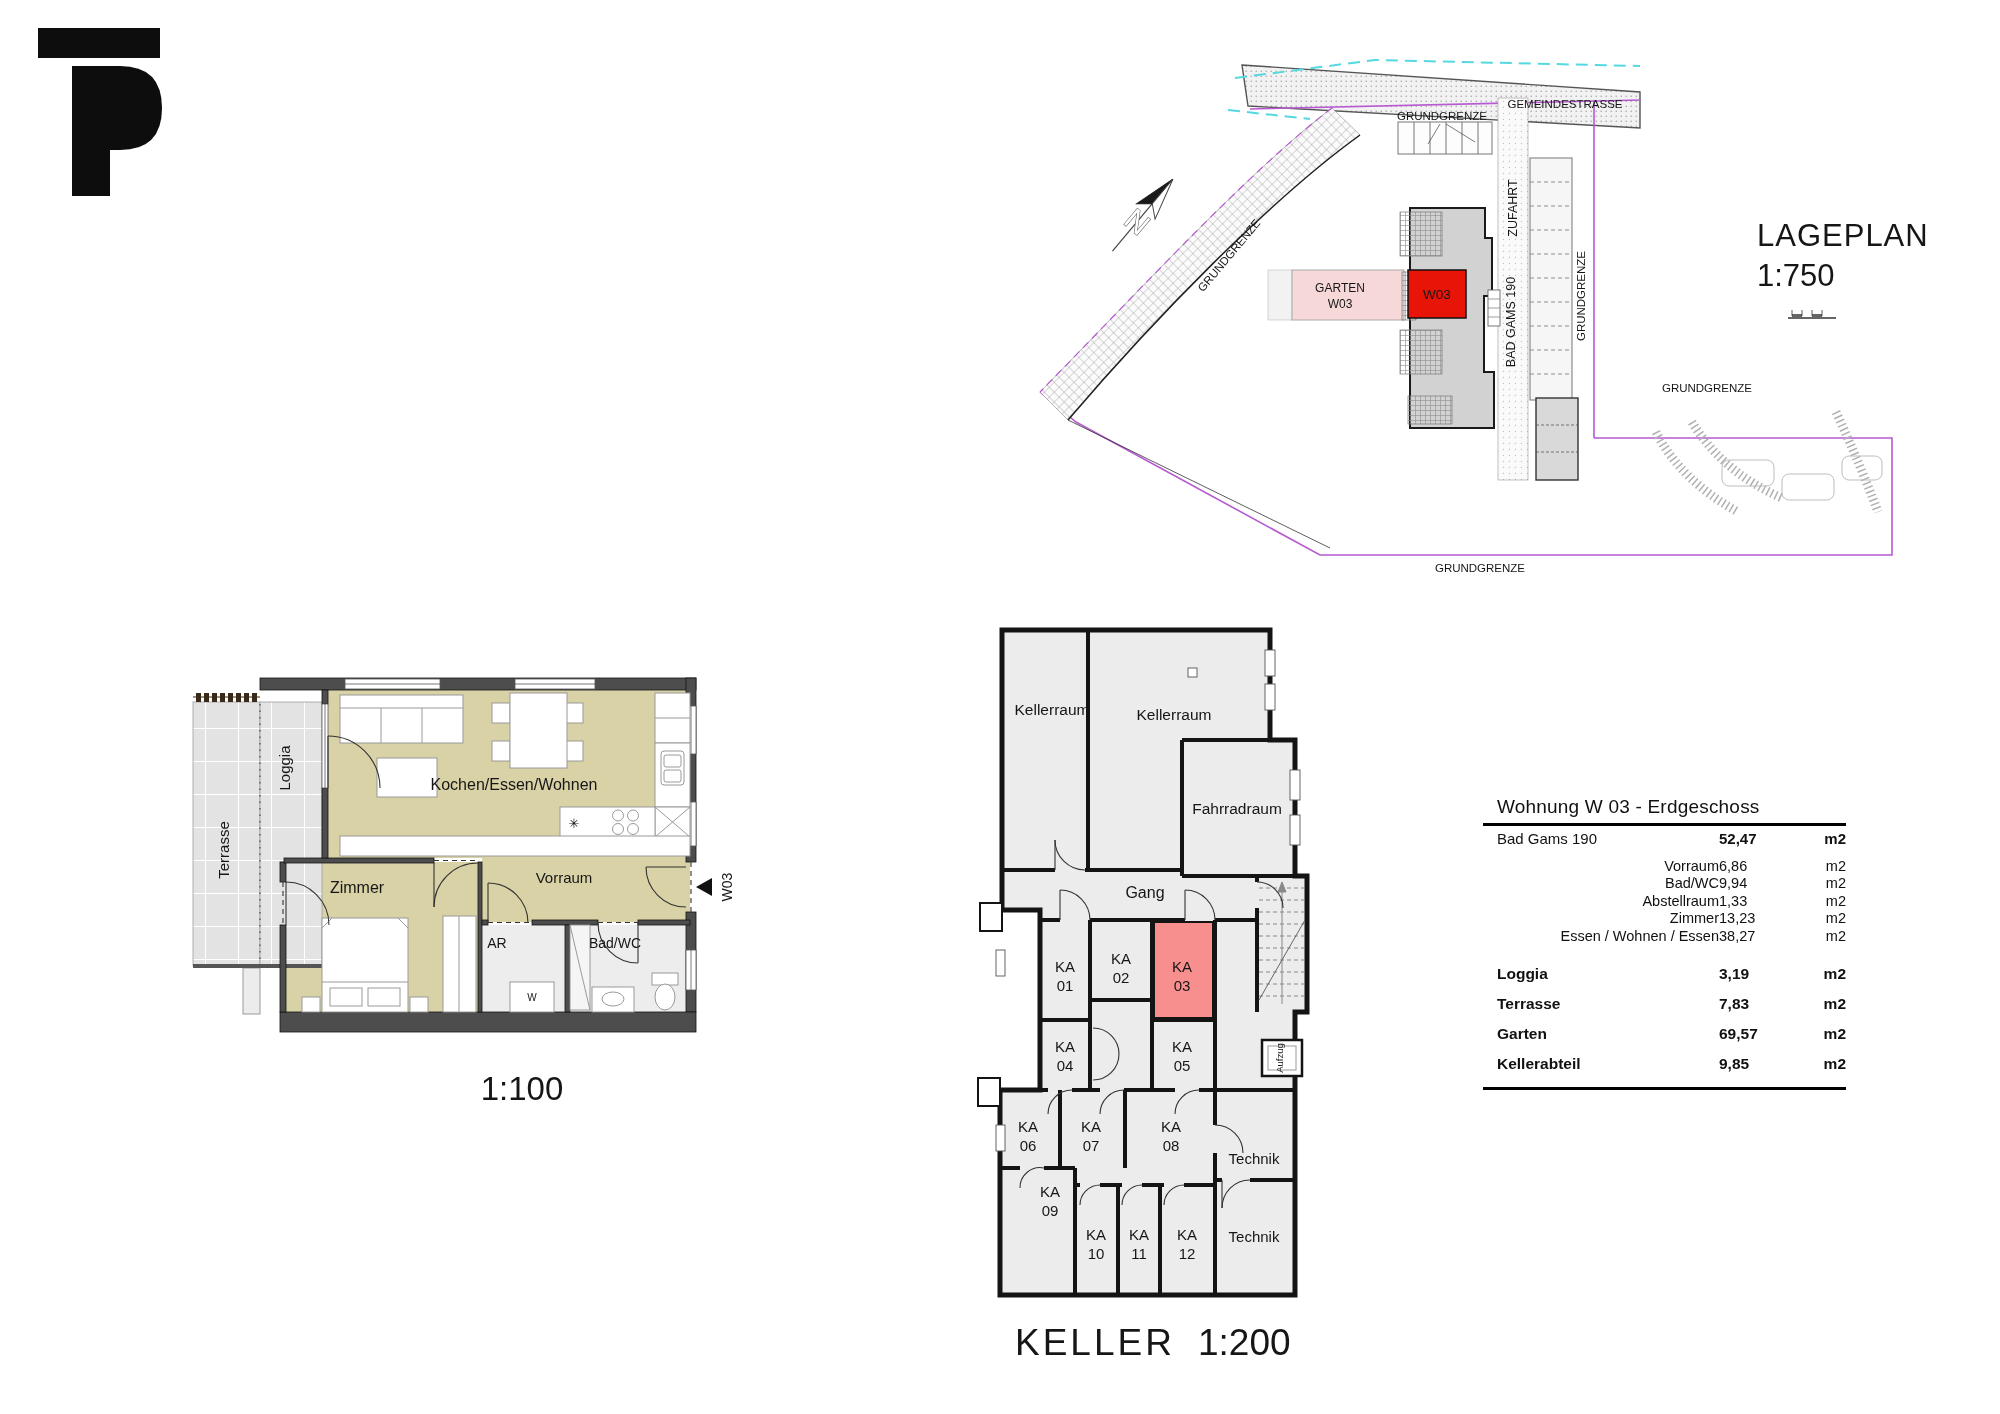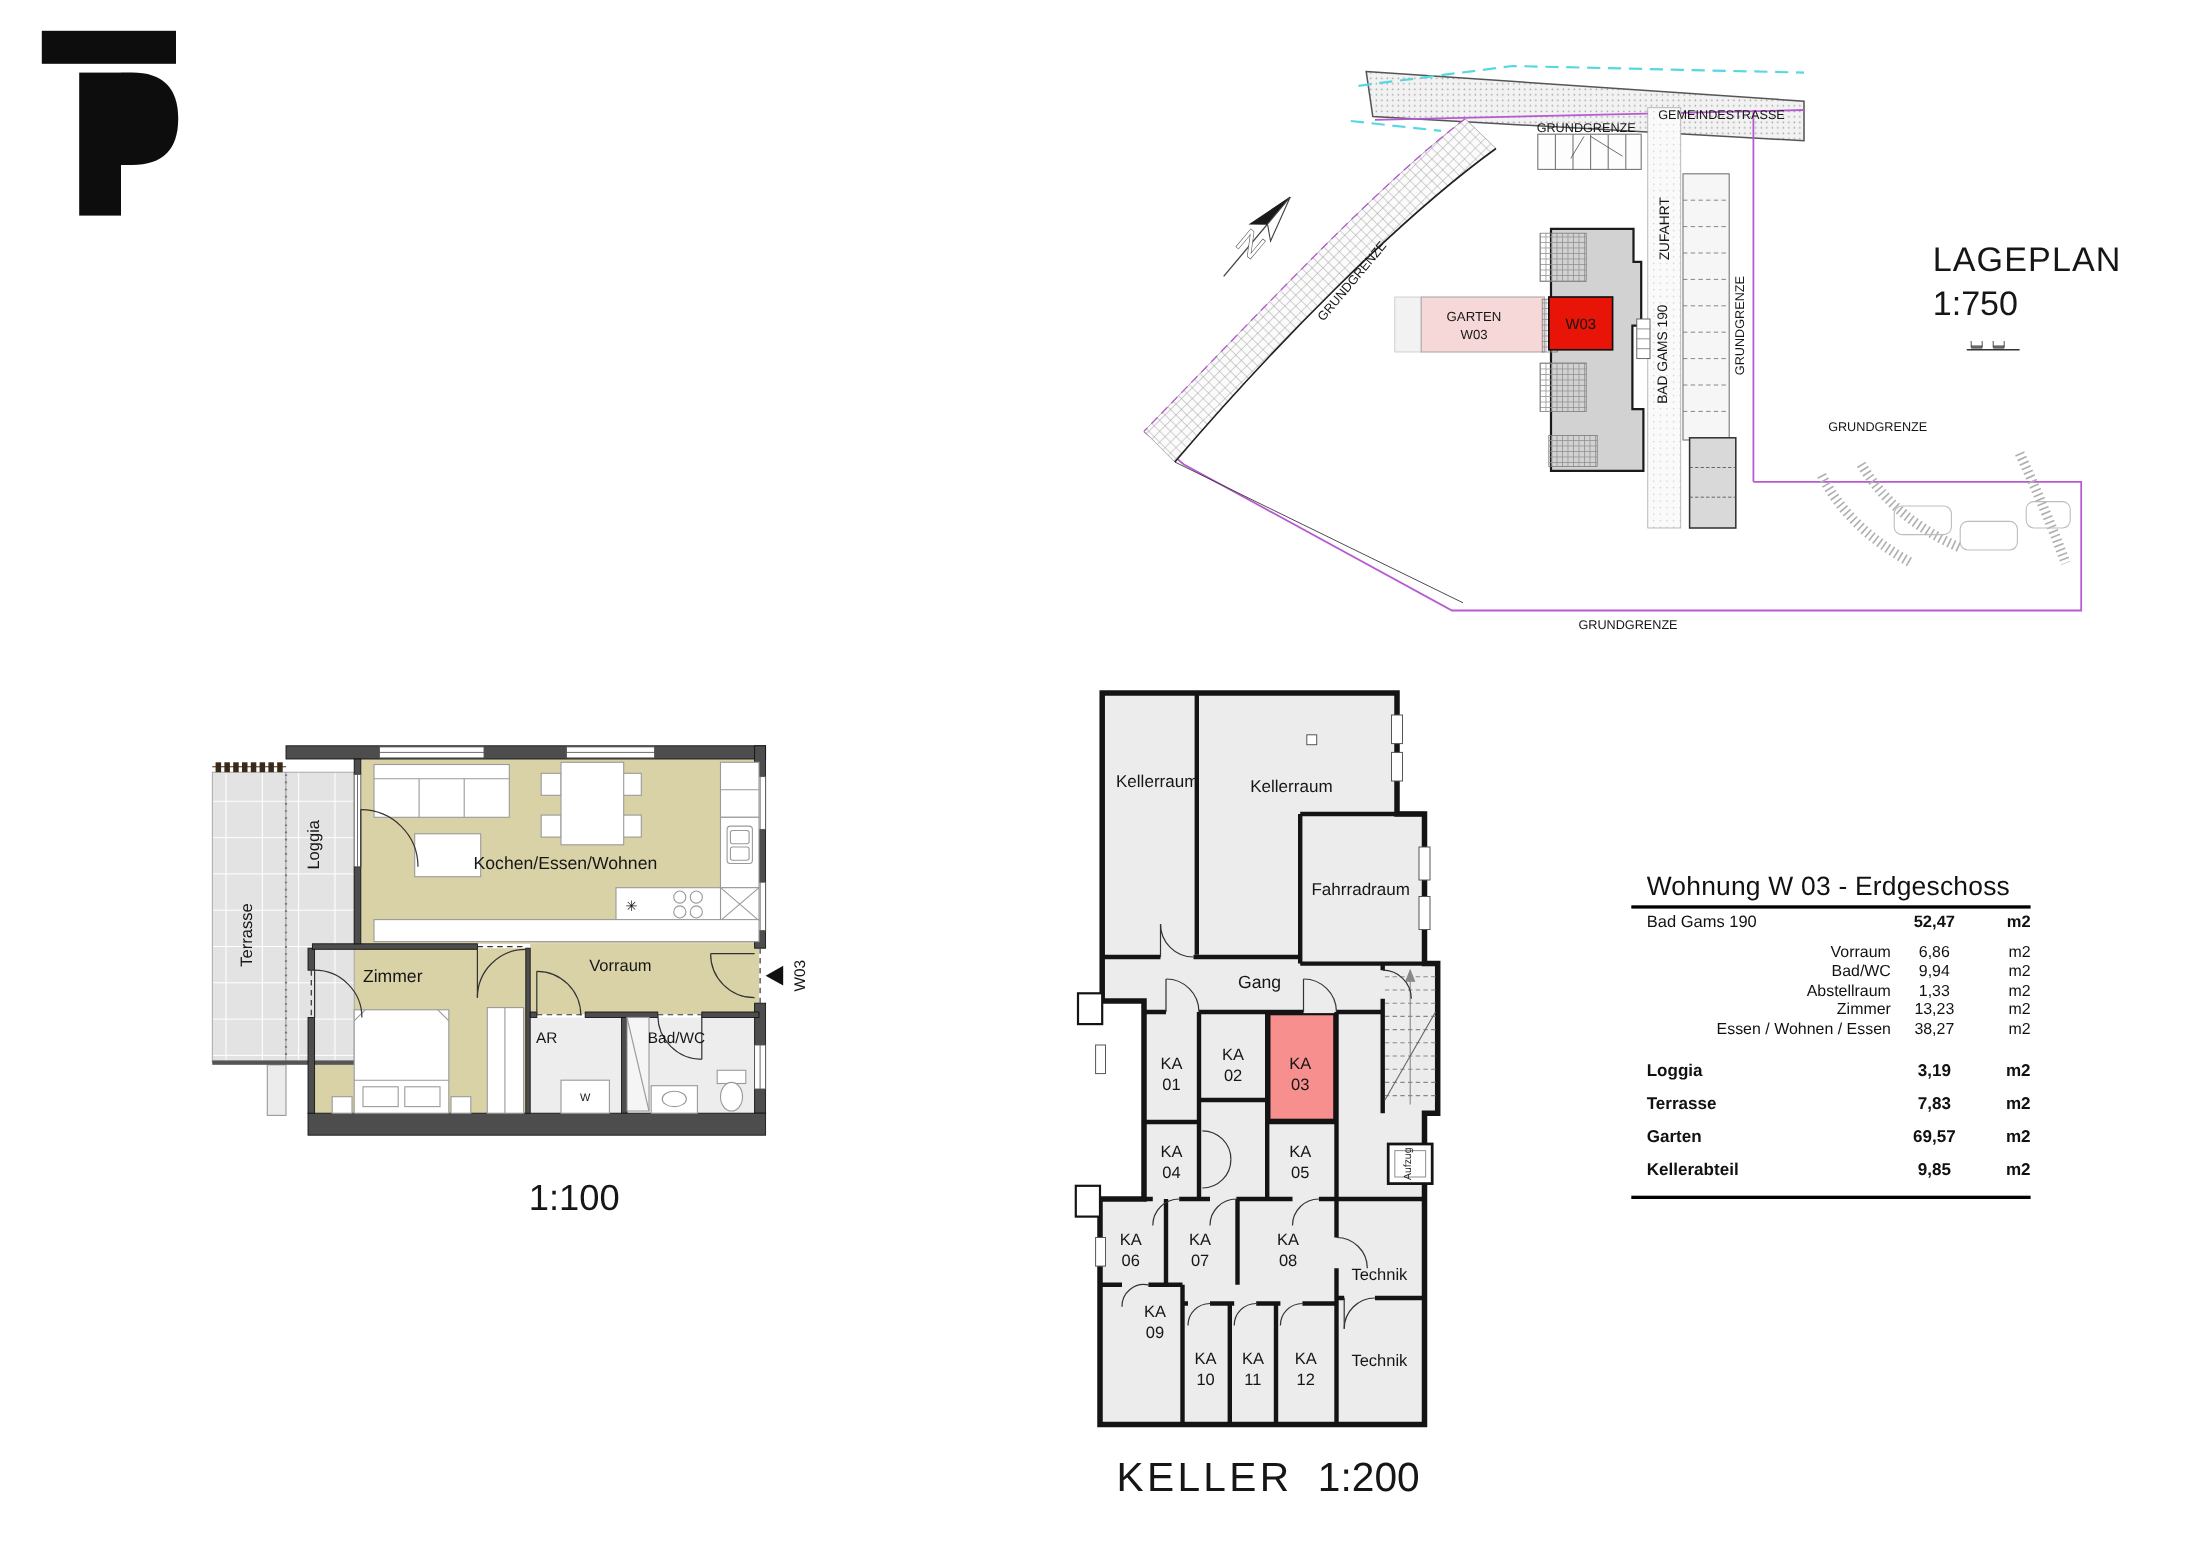--- a/index.html
+++ b/index.html
@@ -3,26 +3,26 @@
 <meta charset="utf-8">
 <style>
   html,body{margin:0;padding:0;background:#fff;}
   #canvas{position:relative;width:2000px;height:1414px;background:#ffffff;overflow:hidden;
           font-family:"Liberation Sans",sans-serif;color:#111;}
   svg{position:absolute;overflow:visible;}
   svg text{font-family:"Liberation Sans",sans-serif;fill:#161616;}
   .tc{text-anchor:middle;}
   
   #area-table{position:absolute;left:1483px;top:795px;width:363px;font-family:"Liberation Sans",sans-serif;}
-  #area-table .title{font-size:24px;line-height:24px;padding-left:14px;letter-spacing:.2px;}
+  #area-table .title{font-size:19px;line-height:24px;padding-left:14px;letter-spacing:.2px;}
   #area-table .rule-top{border-bottom:3px solid #000;margin-top:4px;}
   #area-table .rule-bottom{border-bottom:3px solid #000;margin-top:8px;}
   .trow{display:flex;align-items:baseline;}
   .trow .lab{flex:1 1 auto;}
-  .trow .val{width:79px;text-align:center;}
+  .trow .val{width:79px;text-align:left;}
   .trow .unit{width:48px;text-align:right;padding-left:17px;box-sizing:border-box;}
   .main-row{font-size:15px;line-height:22px;margin-top:2px;}
   .main-row .lab{padding-left:14px;}
   .main-row .val,.main-row .unit{font-weight:bold;}
   .sub-rows{margin-top:8px;font-size:14.5px;}
   .sub-rows .trow{line-height:17.4px;}
   .sub-rows .lab{text-align:right;}
   .bold-rows{margin-top:14px;font-size:15.5px;font-weight:bold;}
   .bold-rows .trow{line-height:30px;}
   .bold-rows .lab{padding-left:14px;}

